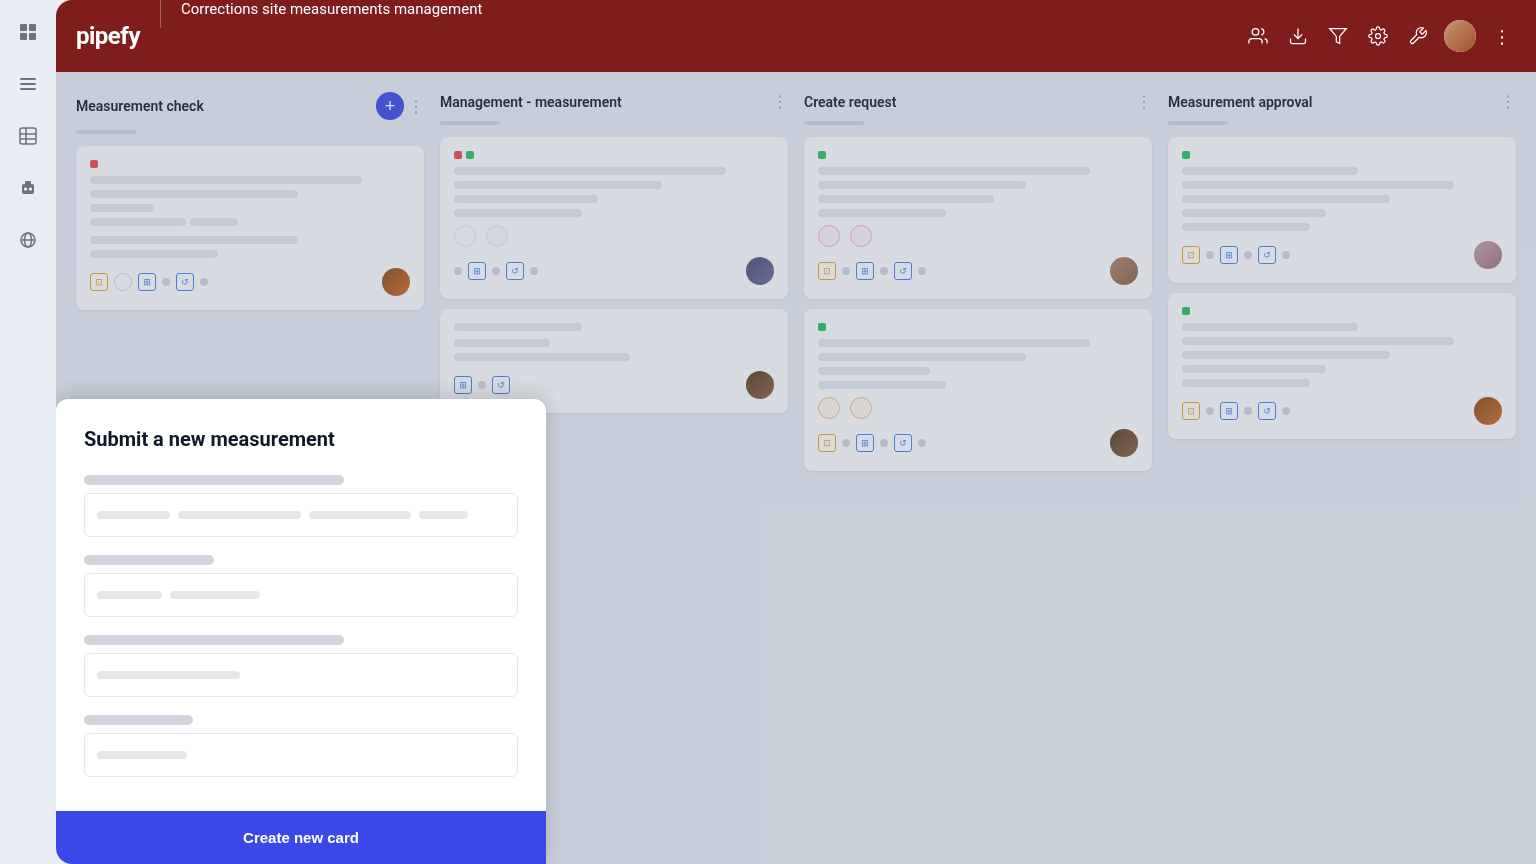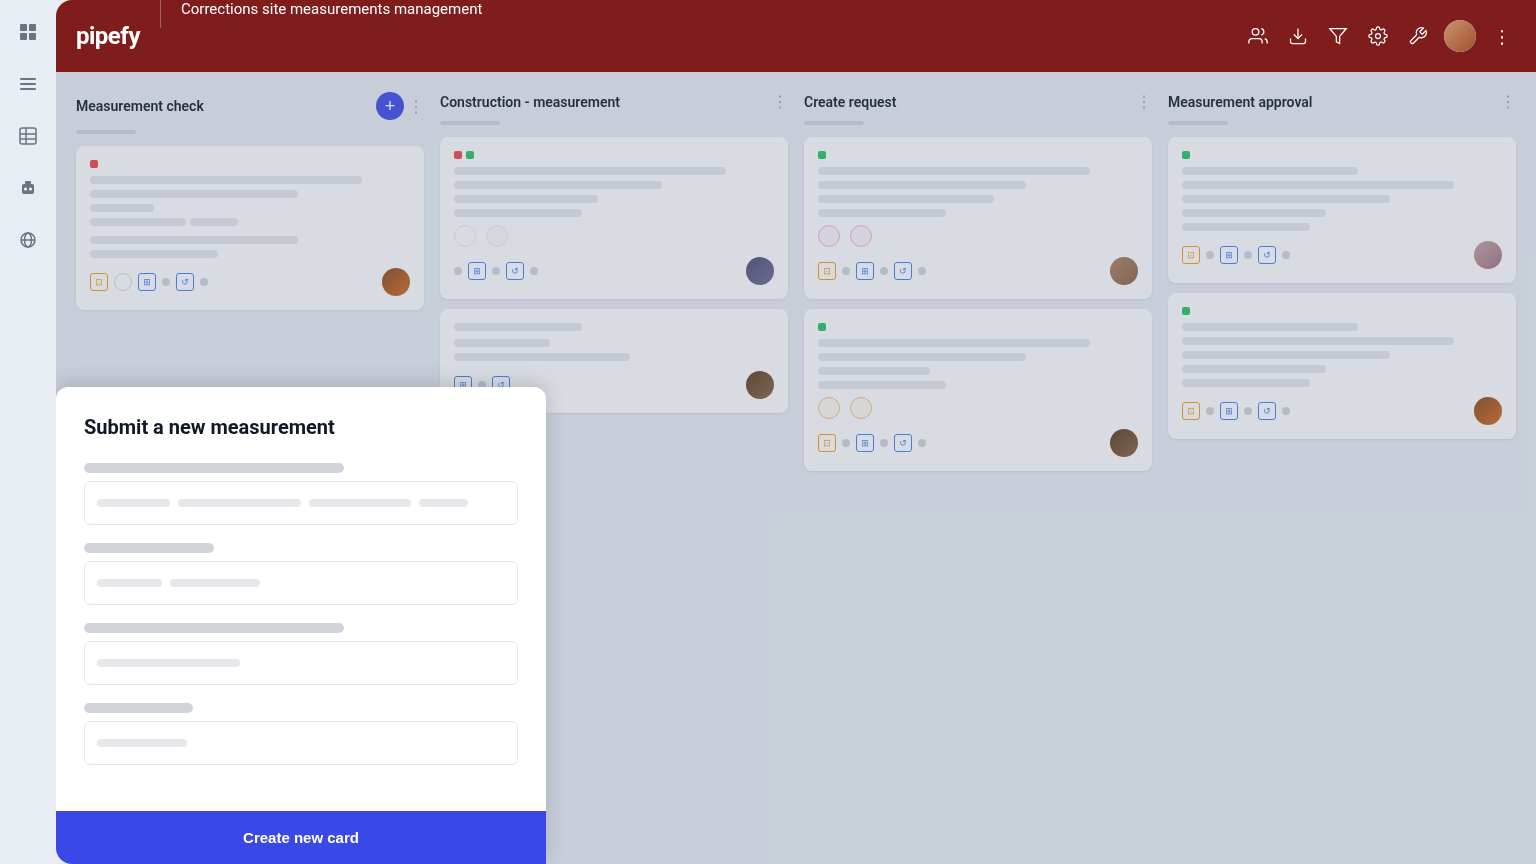--- a/index.html
+++ b/index.html
@@ -274,21 +274,21 @@
       bottom: 0;
       left: 0;
       width: 490px;
       background: white;
       border-radius: 12px 12px 0 0;
       z-index: 20;
       overflow: hidden;
       box-shadow: 0 -4px 20px rgba(0,0,0,0.15);
     }
     .modal-body {
-      padding: 28px 28px 28px 28px;
+      padding: 28px 28px 16px 28px;
       max-height: 500px;
       overflow-y: auto;
     }
     .modal-title {
       font-size: 20px;
       font-weight: 700;
       color: #111827;
       margin-bottom: 24px;
     }
 
@@ -465,21 +465,21 @@
             <div class="card-icon-sm blue">↺</div>
             <div class="card-dot-sm"></div>
           </div>
           <div class="card-avatar face1" style="width:28px;height:28px;border-radius:50%;background:linear-gradient(135deg, #8B4513, #D2691E);"></div>
         </div>
       </div>
     </div>
 
     <div class="board-column">
       <div class="column-header">
-        <span class="column-title">Construction - measurement</span>
+        <span class="column-title">Management - measurement</span>
         <span class="column-menu-btn">⋮</span>
       </div>
       <div class="column-progress"></div>
 
       <div class="card">
         <div class="dots-pair" style="margin-bottom:8px;gap:4px;">
           <div class="dot-indicator red"></div>
           <div class="dot-indicator green"></div>
         </div>
         <div class="card-line long"></div>

